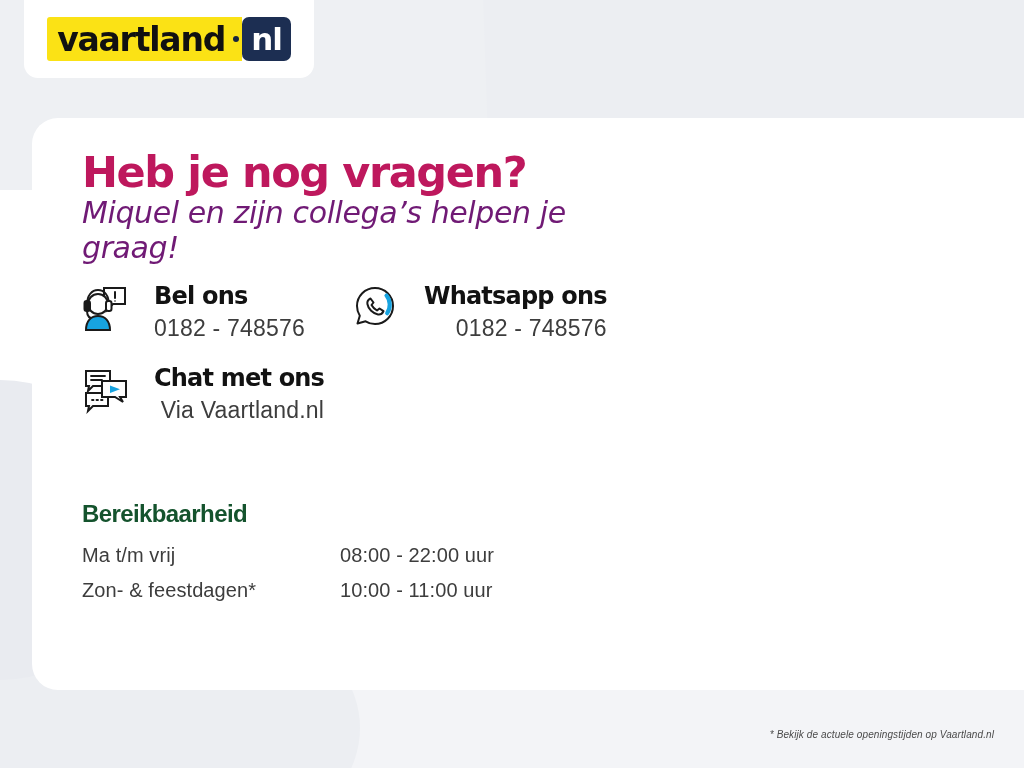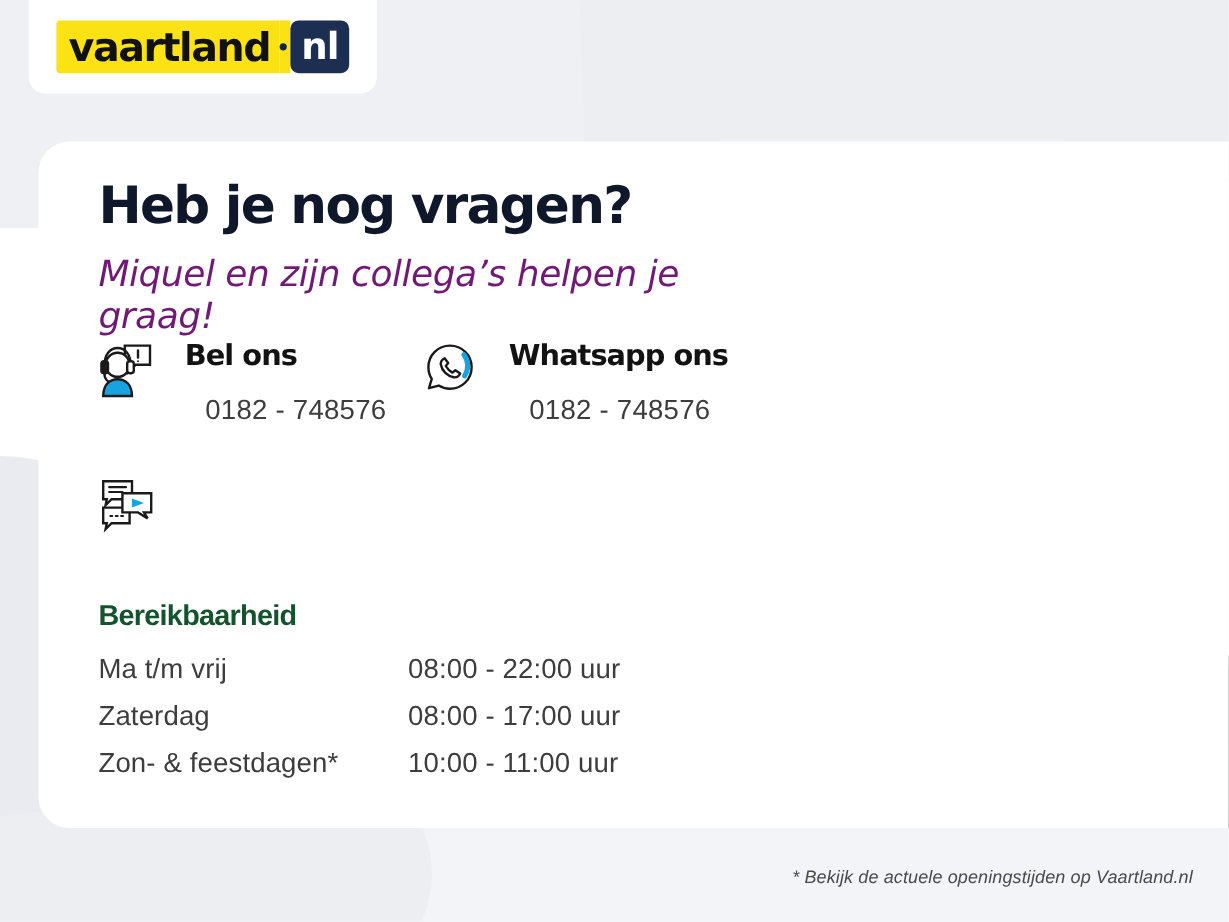--- a/index.html
+++ b/index.html
@@ -173,24 +173,24 @@
   .content {
     position: absolute;
     left: 82px;
     top: 150px;
     width: 560px;
   }
   .headline {
     font-family: "DejaVu Sans", sans-serif;
     font-weight: bold;
     font-size: 43px;
-    color: #0f172a;
+    color: #be185d;
     letter-spacing: -1.4px;
     line-height: 1.05;
-    margin: 0 0 16px 0;
+    margin: 0 0 0 0;
   }
   .subhead {
     font-family: "DejaVu Sans", sans-serif;
     font-size: 30px;
     color: #701a75;
     letter-spacing: -0.4px;
     margin: 0;
     font-style: italic;
     font-weight: normal;
   }
@@ -228,21 +228,21 @@
     letter-spacing: -0.8px;
     line-height: 1.15;
     margin: 0 0 4px 0;
   }
   .contact-sub {
     font-family: "Liberation Sans", sans-serif;
     font-size: 23px;
     color: #3d3d3d;
     letter-spacing: 0.2px;
     line-height: 1.2;
-    margin: 17px;
+    margin: 0;
     text-align: right;
   }
   .contact-row-2 { margin-top: 22px; }
 
   
   .avail {
     position: absolute;
     left: 82px;
     top: 500px;
     width: 500px;
@@ -254,36 +254,36 @@
     color: #14532d;
     letter-spacing: -0.6px;
     margin: 0 0 16px 0;
   }
   .avail-table {
     border-collapse: collapse;
     width: 470px;
   }
   .avail-table td {
     font-family: "Liberation Sans", sans-serif;
-    font-size: 23px;
+    font-size: 20px;
     color: #3d3d3d;
     padding: 0 0 12px 0;
     letter-spacing: 0.1px;
     vertical-align: top;
   }
   .avail-day { width: 258px; }
 
   
   .footnote {
     position: absolute;
     right: 30px;
     bottom: 28px;
     font-family: "Liberation Sans", sans-serif;
     font-style: italic;
-    font-size: 15px;
+    font-size: 10px;
     color: #4a4a4a;
     letter-spacing: 0.1px;
   }
 
   
   .miquel-label {
     position: absolute;
     left: 672px;
     top: 206px;
     font-family: "DejaVu Sans", sans-serif;
@@ -544,39 +544,37 @@
               <path d="M 14.5 34 L 16 34"></path>
               <path d="M 19 34 L 20.5 34"></path>
             </g>
 
             <path d="M 20 15 L 44 15 L 44 31 L 38 31 L 41 36 L 33 31 L 20 31 Z"></path>
             <polygon points="28,19.5 38,23.2 28,27" fill="#17a3e0" stroke="none"></polygon>
           </g>
         </svg>
       </div>
       <div class="contact-text">
+        <p class="contact-title">Chat met ons</p>
+        <p class="contact-sub">Via Vaartland.nl</p>
       </div>
     </div>
   </div>
 
 </div>
 
 <div class="avail">
   <p class="avail-title">Bereikbaarheid</p>
   <table class="avail-table">
     <tbody>
       <tr>
         <td class="avail-day">Ma t/m vrij</td>
         <td class="avail-hours">08:00 - 22:00 uur</td>
       </tr>
       <tr>
-        <td class="avail-day">Zaterdag</td>
-        <td class="avail-hours">08:00 - 17:00 uur</td>
-      </tr>
-      <tr>
         <td class="avail-day">Zon- &amp; feestdagen*</td>
         <td class="avail-hours">10:00 - 11:00 uur</td>
       </tr>
     </tbody>
   </table>
 </div>
 
 <div class="footnote">* Bekijk de actuele openingstijden op Vaartland.nl</div>
 
 </body></html>

